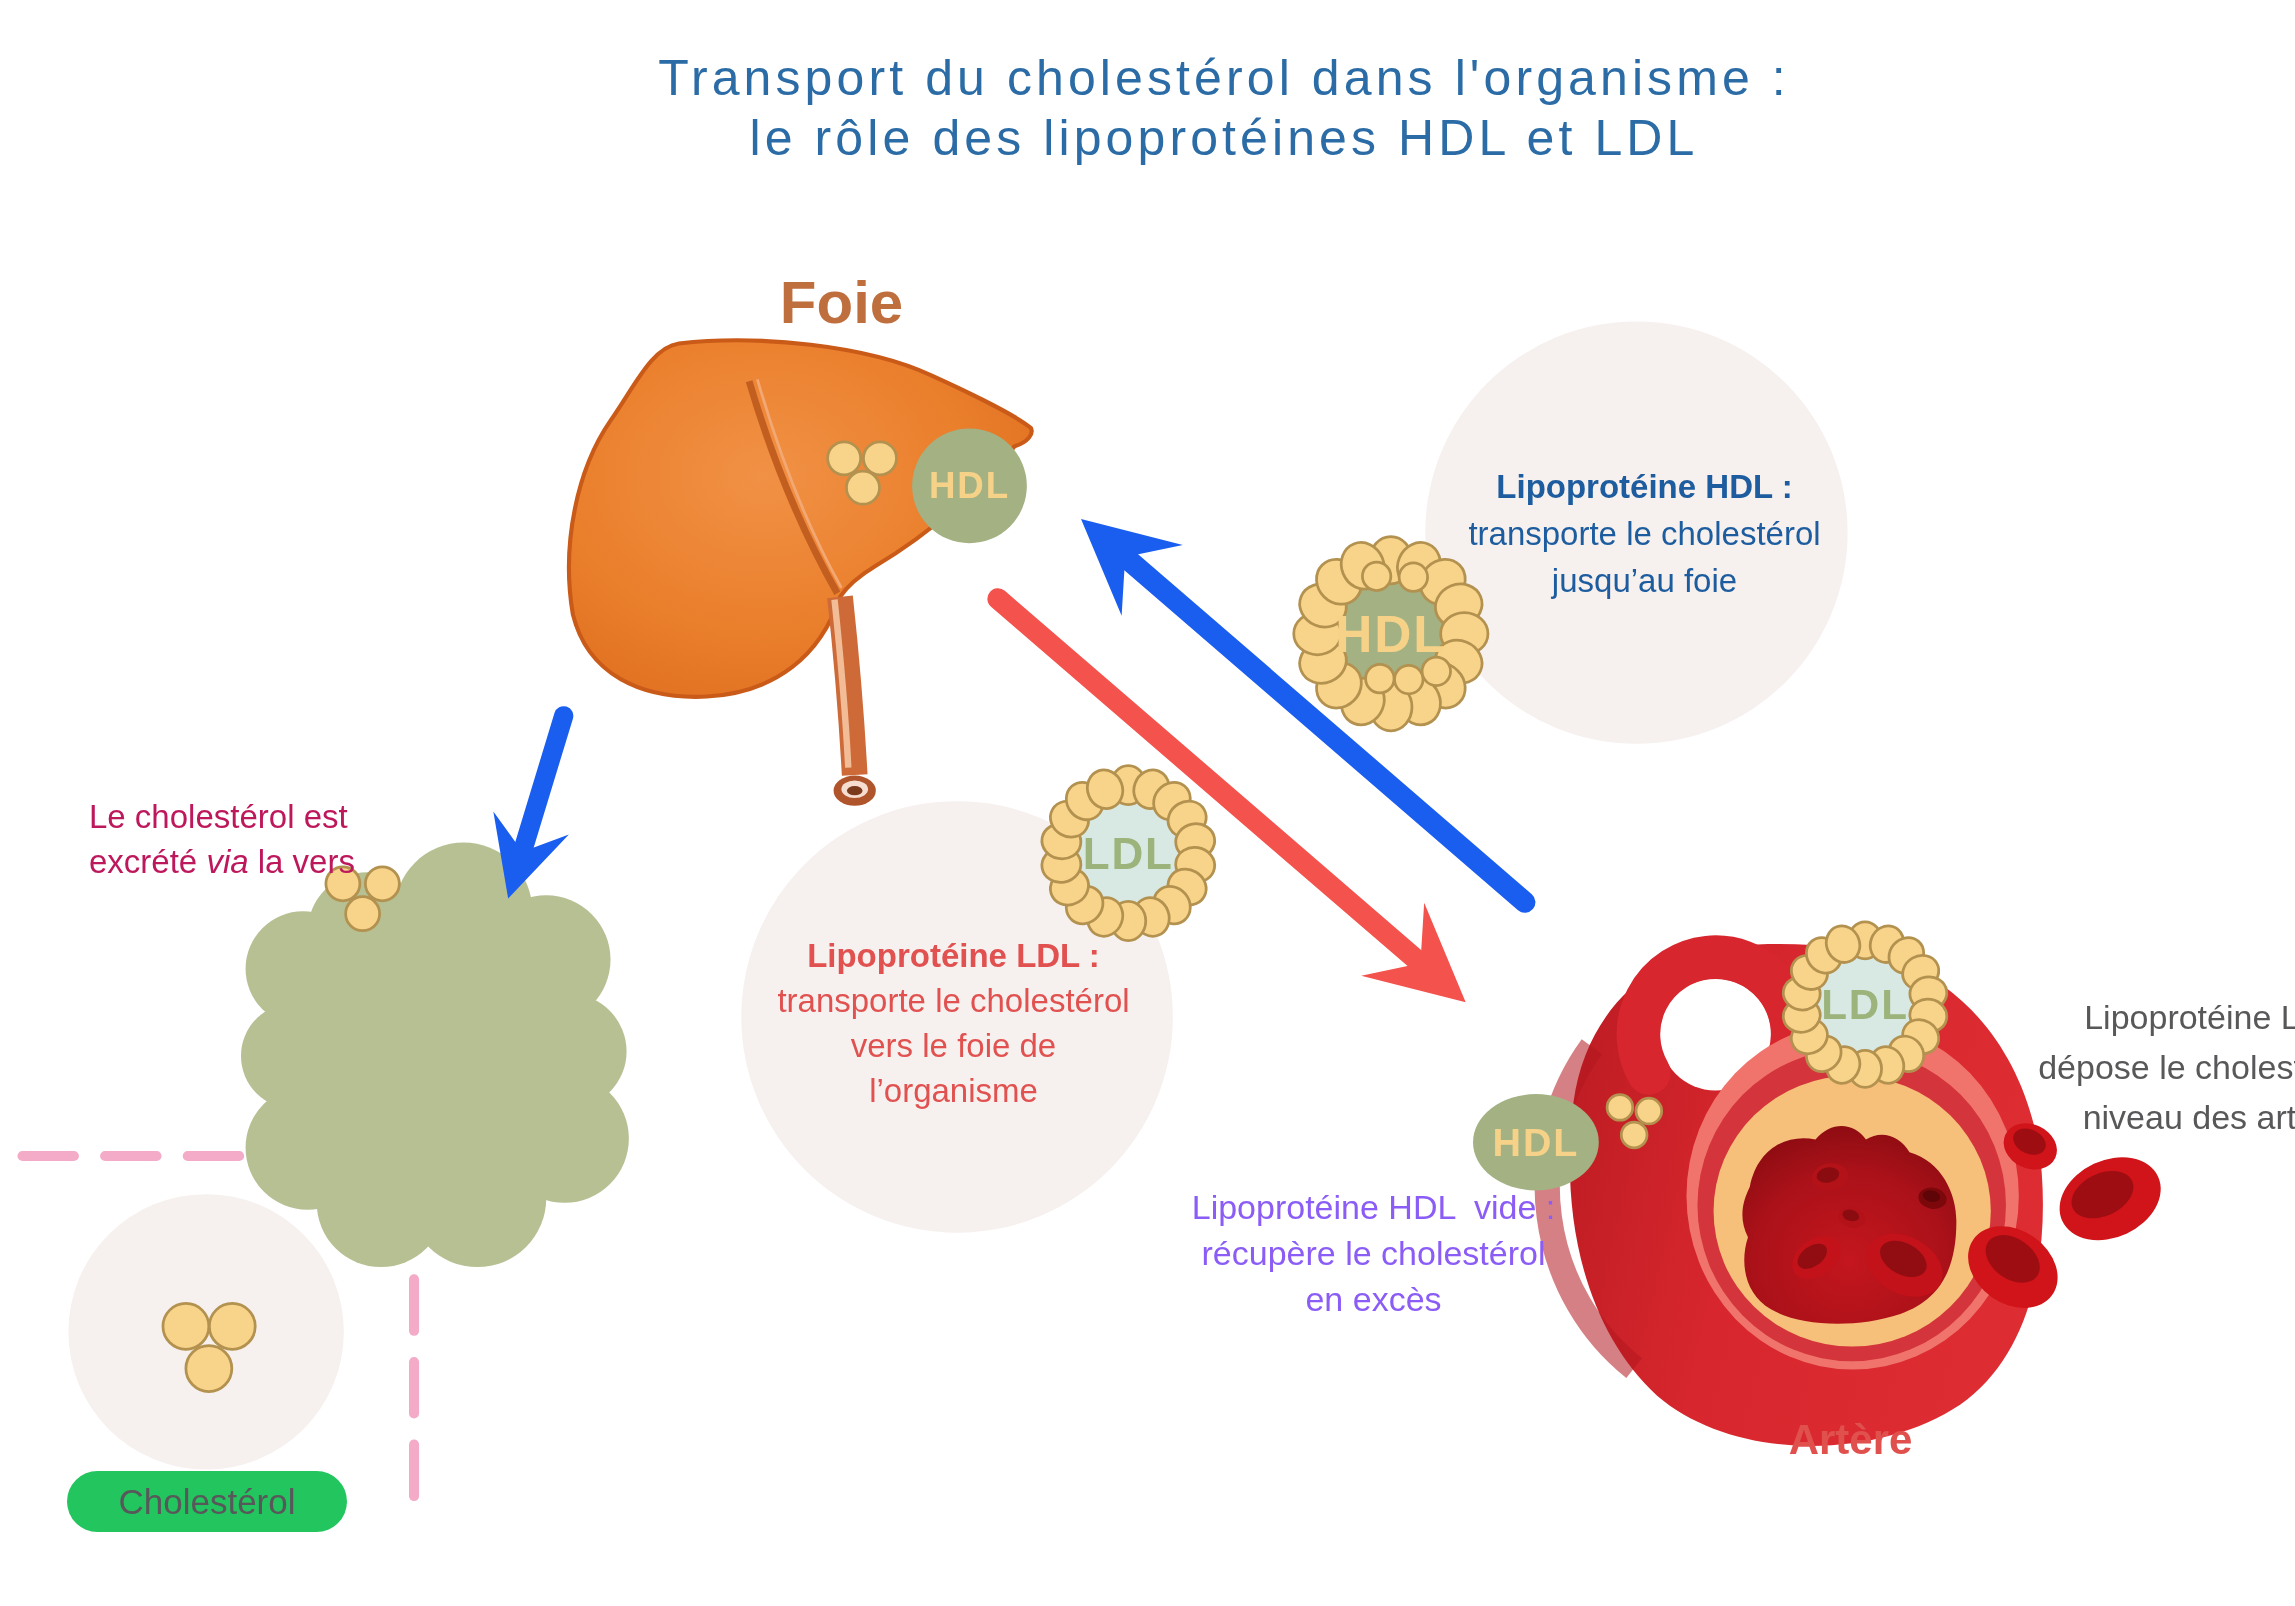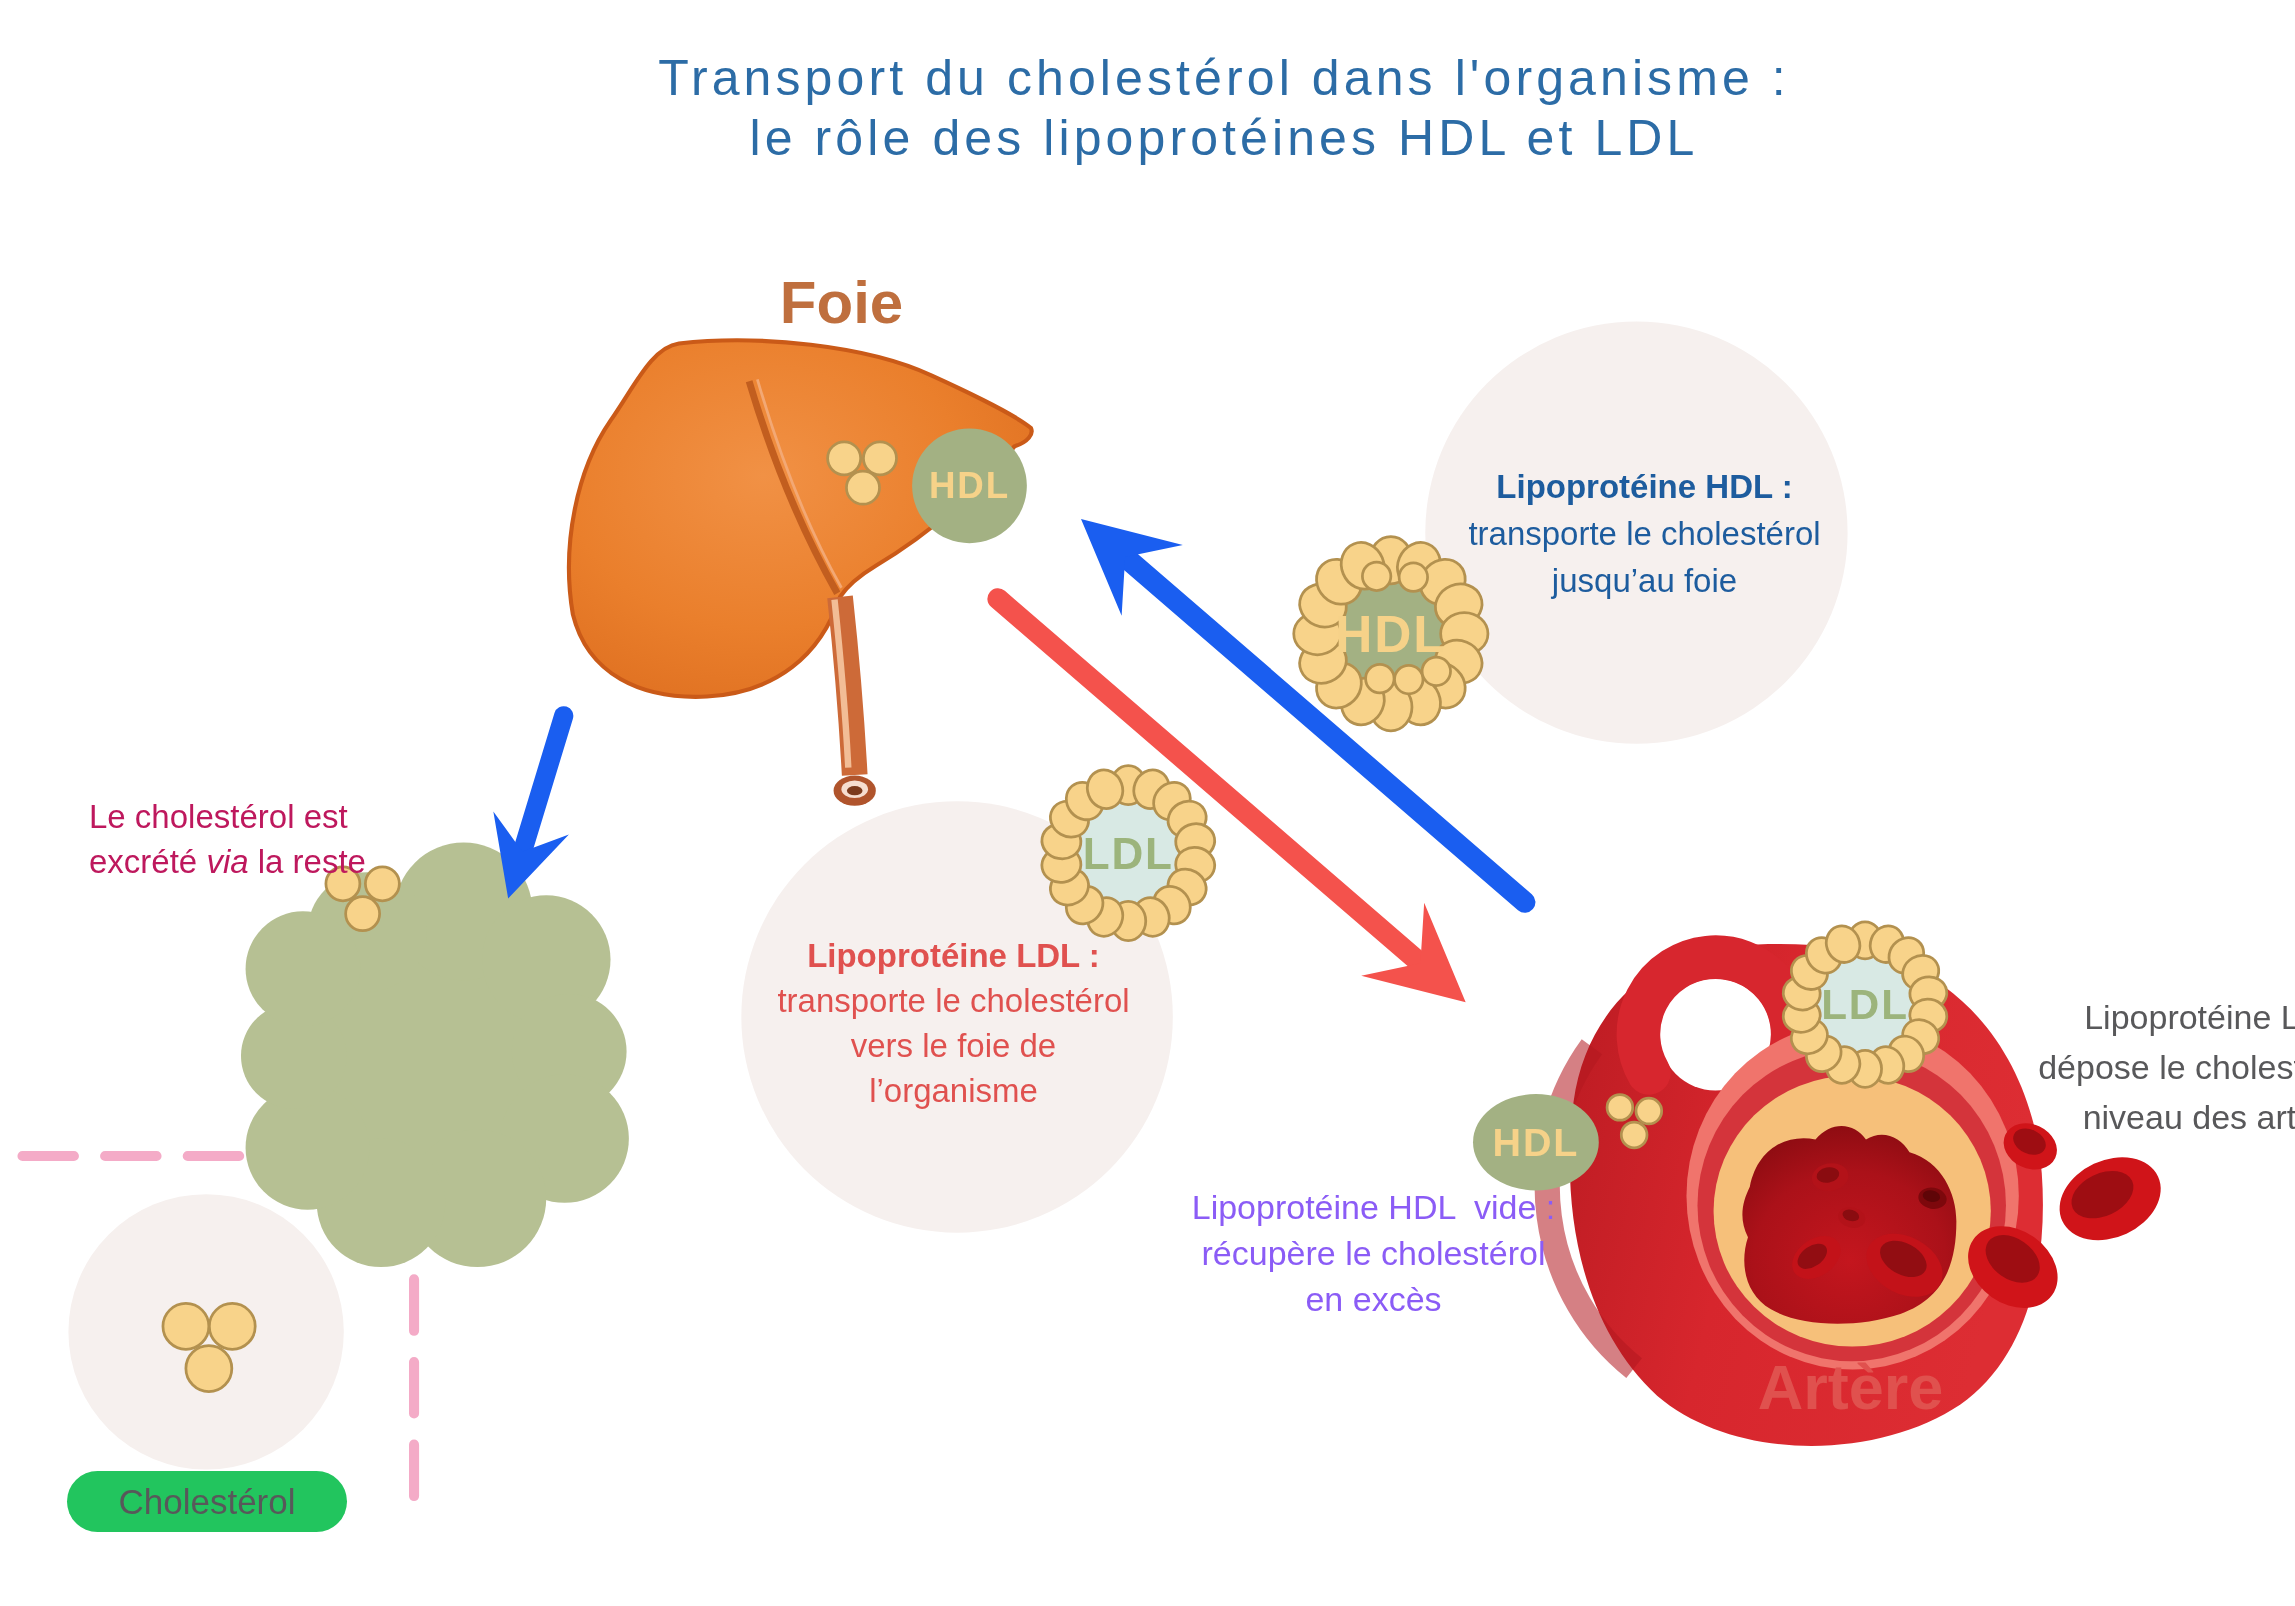--- a/index.html
+++ b/index.html
@@ -4,21 +4,21 @@
 <style>
   html,body{margin:0;padding:0;background:#ffffff;}
   .stage{position:relative;width:2448px;height:1607px;background:#ffffff;overflow:hidden;
          font-family:"Liberation Sans","DejaVu Sans",sans-serif;}
   .stage svg{position:absolute;left:0;top:0;}
   .txt{position:absolute;}
   .tline{white-space:pre;}
   .title{left:0;top:48px;width:2448px;text-align:center;font-size:50px;line-height:60px;letter-spacing:4.1px;font-weight:400;}
   .organ-label{font-weight:700;text-align:center;}
   .foie{left:704px;top:268px;width:275px;font-size:60px;line-height:69px;}
-  .artere{left:1644px;top:1351px;width:413px;font-size:63px;line-height:73px;}
+  .artere{left:1644px;top:1403px;width:413px;font-size:42px;line-height:73px;}
   .note{font-size:33px;}
   .note .head{font-weight:700;}
   .hdl-note{left:1392px;top:455px;width:505px;line-height:47px;text-align:center;}
   .ldl-note{left:701px;top:933px;width:505px;line-height:45px;text-align:center;}
   .bile-note{left:89px;top:774px;width:395px;line-height:45px;text-align:left;}
   .hdl-empty-note{left:1144px;top:1184px;width:459px;line-height:46px;text-align:center;font-size:34px;}
   .ldl-deposit-note{left:1993px;top:992px;width:459px;line-height:50px;text-align:center;font-size:34px;}
   .legend-pill{left:67px;top:1471px;width:280px;height:61px;border-radius:32px;
                font-size:35px;line-height:61px;text-align:center;}
   .it{font-style:italic;text-align:center;}
@@ -266,21 +266,21 @@
 
   <div class="txt note ldl-note" style="color: rgb(224, 81, 79);">
     <div class="tline head">Lipoprotéine LDL :</div>
     <div class="tline">transporte le cholestérol</div>
     <div class="tline">vers le foie de</div>
     <div class="tline">l’organisme</div>
   </div>
 
   <div class="txt note bile-note" style="color: #be185d; margin-top: 20px;">
     <div class="tline">Le cholestérol est</div>
-    <div class="tline"><span>excrété </span><span class="it">via</span><span> la reste</span></div>
+    <div class="tline"><span>excrété </span><span class="it">via</span><span> la vers</span></div>
   </div>
 
   <div class="txt note hdl-empty-note" style="color: #8b5cf6;">
     <div class="tline">Lipoprotéine HDL  vide :</div>
     <div class="tline">récupère le cholestérol</div>
     <div class="tline">en excès</div>
   </div>
 
   <div class="txt note ldl-deposit-note" style="color: rgb(88, 88, 90);">
     <div class="tline">Lipoprotéine LDL :</div>

